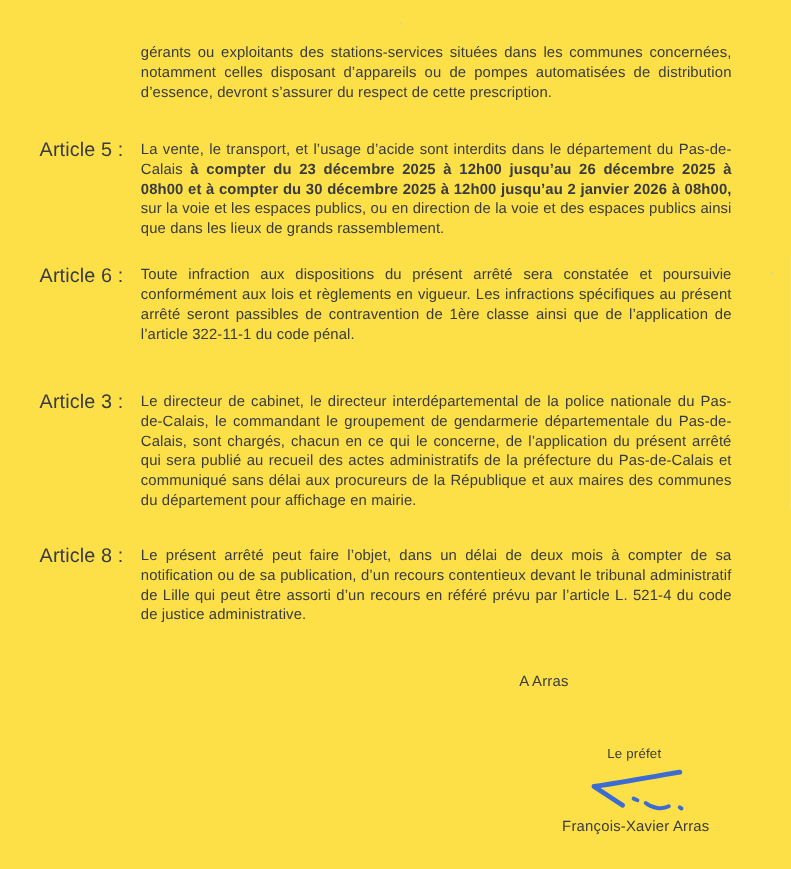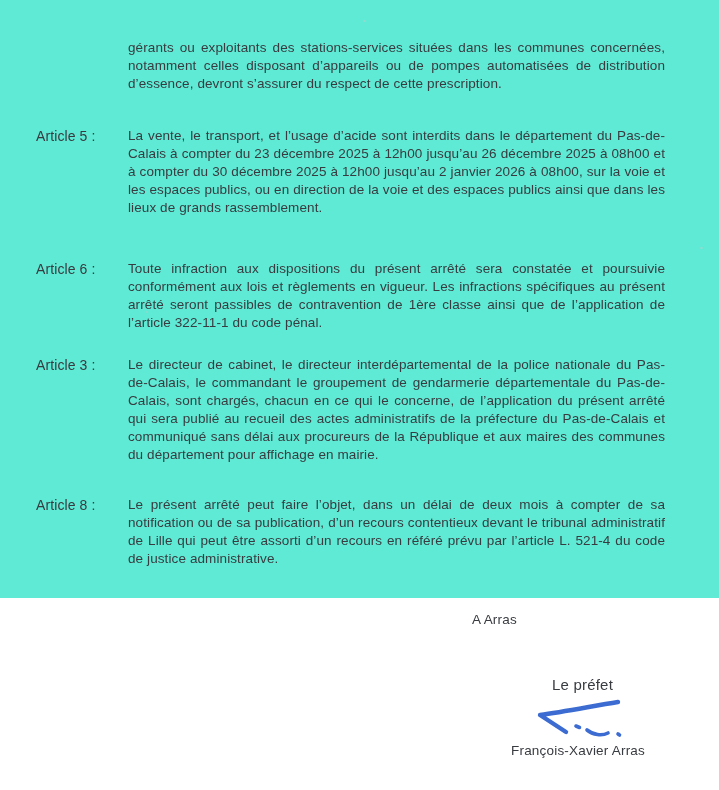--- a/index.html
+++ b/index.html
@@ -5,22 +5,22 @@
 <style>
   html,body{margin:0;padding:0;}
   body{
     width:719px;height:790px;
     background:#ffffff;
     font-family:"Liberation Sans", sans-serif;
     overflow:hidden;
   }
   .page{
     position:relative;
-    width:719px;height:598px;
-    background:#5eead4;
+    width:719px;height:790px;
+    background:#fde047;
   }
   .para{
     position:absolute;
     margin:0;
     font-size:13.5px;
     line-height:18px;
     letter-spacing:0.1px;
     text-align:justify;
   }
   .intro{
@@ -28,38 +28,38 @@
   }
   .article{
     position:absolute;
     left:36px;
     width:629px;
     display:flex;
     align-items:flex-start;
   }
   .article .label{
     flex:0 0 92px;
-    font-size:14px;
+    font-size:18px;
     line-height:18px;
     letter-spacing:0.1px;
     white-space:nowrap;
   }
   .article .body{
     position:static;
     flex:1 1 auto;
     width:537px;
   }
-  .body span.b{font-weight:400;}
+  .body span.b{font-weight:700;}
   .place-line{
     position:absolute;left:472px;top:611px;
     font-size:13.5px;line-height:18px;letter-spacing:0.2px;
   }
   .sig-title{
     position:absolute;left:552px;top:676px;
-    font-size:15px;line-height:18px;letter-spacing:0.2px;
+    font-size:12px;line-height:18px;letter-spacing:0.2px;
   }
   .sig-ink{
     position:absolute;left:531px;top:695px;
     width:94px;height:46px;
   }
   .sig-name{
     position:absolute;left:511px;top:742px;
     font-size:13.5px;line-height:18px;letter-spacing:0.2px;
   }
   
@@ -73,21 +73,21 @@
 
 <div class="page" style="color: rgb(56, 59, 64);">
 
   <p class="para intro">gérants ou exploitants des stations-services situées dans les communes concernées, notamment celles disposant d’appareils ou de pompes automatisées de distribution d’essence, devront s’assurer du respect de cette prescription.</p>
 
   <div class="article" style="top:127px">
     <div class="label">Article 5 :</div>
     <p class="para body"><span>La vente, le transport, et l’usage d’acide sont interdits dans le département du Pas-de-Calais </span><span class="b">à compter du 23 décembre 2025 à 12h00 jusqu’au 26 décembre 2025 à 08h00 et à compter du 30 décembre 2025 à 12h00 jusqu’au 2 janvier 2026 à 08h00,</span><span> sur la voie et les espaces publics, ou en direction de la voie et des espaces publics ainsi que dans les lieux de grands rassemblement.</span></p>
   </div>
 
-  <div class="article" style="top:260px">
+  <div class="article" style="top:241px">
     <div class="label">Article 6 :</div>
     <p class="para body"><span>Toute infraction aux dispositions du présent arrêté sera constatée et poursuivie conformément aux lois et règlements en vigueur. Les infractions spécifiques au présent arrêté seront passibles de contravention de 1ère classe ainsi que de l’application de l’article 322-11-1 du code pénal.</span></p>
   </div>
 
   <div class="article" style="top:356px">
     <div class="label">Article 3 :</div>
     <p class="para body"><span>Le directeur de cabinet, le directeur interdépartemental de la police nationale du Pas-de-Calais, le commandant le groupement de gendarmerie départementale du Pas-de-Calais, sont chargés, chacun en ce qui le concerne, de l’application du présent arrêté qui sera publié au recueil des actes administratifs de la préfecture du Pas-de-Calais et communiqué sans délai aux procureurs de la République et aux maires des communes du département pour affichage en mairie.</span></p>
   </div>
 
   <div class="article" style="top:496px">

